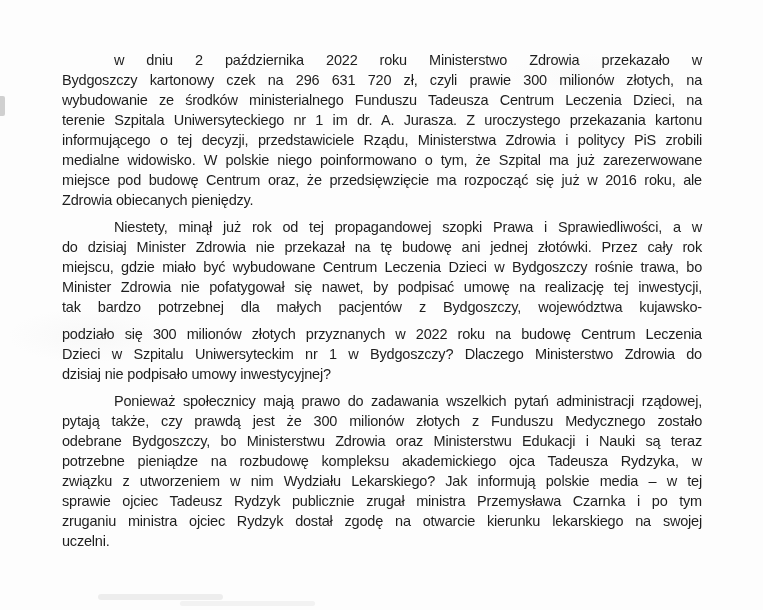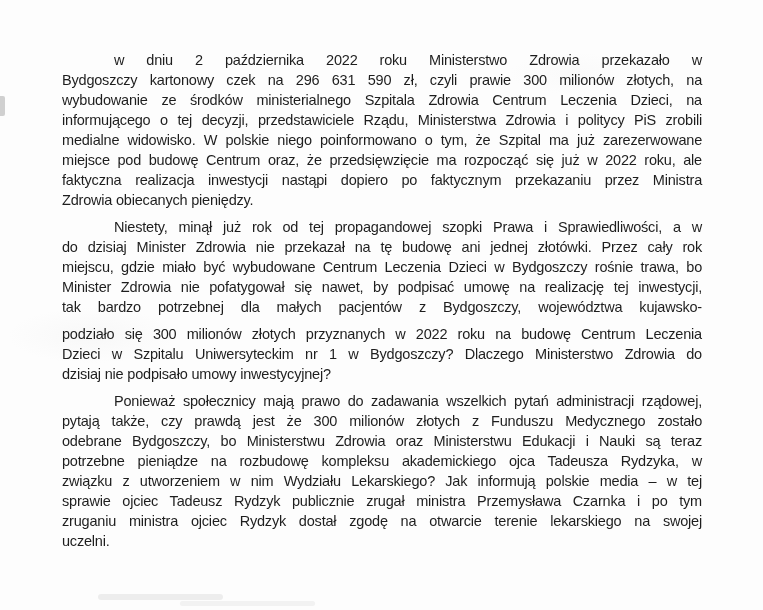--- a/index.html
+++ b/index.html
@@ -81,26 +81,26 @@
 </style>
 </head>
 <body>
 
 <div class="page">
 
   <div class="text-block">
 
     <div class="para">
       <div class="line first">w dniu 2 października 2022 roku Ministerstwo Zdrowia przekazało w</div>
-      <div class="line">Bydgoszczy kartonowy czek na 296 631 590 zł, czyli prawie 300 milionów złotych, na</div>
-      <div class="line">wybudowanie ze środków ministerialnego Szpitala Zdrowia Centrum Leczenia Dzieci, na</div>
+      <div class="line">Bydgoszczy kartonowy czek na 296 631 720 zł, czyli prawie 300 milionów złotych, na</div>
+      <div class="line">wybudowanie ze środków ministerialnego Funduszu Tadeusza Centrum Leczenia Dzieci, na</div>
+      <div class="line">terenie Szpitala Uniwersyteckiego nr 1 im dr. A. Jurasza. Z uroczystego przekazania kartonu</div>
       <div class="line">informującego o tej decyzji, przedstawiciele Rządu, Ministerstwa Zdrowia i politycy PiS zrobili</div>
       <div class="line">medialne widowisko. W polskie niego poinformowano o tym, że Szpital ma już zarezerwowane</div>
-      <div class="line">miejsce pod budowę Centrum oraz, że przedsięwzięcie ma rozpocząć się już w 2022 roku, ale</div>
-      <div class="line">faktyczna realizacja inwestycji nastąpi dopiero po faktycznym przekazaniu przez Ministra</div>
+      <div class="line">miejsce pod budowę Centrum oraz, że przedsięwzięcie ma rozpocząć się już w 2016 roku, ale</div>
       <div class="line last">Zdrowia obiecanych pieniędzy.</div>
     </div>
 
     <div class="para">
       <div class="line first">Niestety, minął już rok od tej propagandowej szopki Prawa i Sprawiedliwości, a w</div>
       <div class="line">do dzisiaj Minister Zdrowia nie przekazał na tę budowę ani jednej złotówki. Przez cały rok</div>
       <div class="line">miejscu, gdzie miało być wybudowane Centrum Leczenia Dzieci w Bydgoszczy rośnie trawa, bo</div>
       <div class="line">Minister Zdrowia nie pofatygował się nawet, by podpisać umowę na realizację tej inwestycji,</div>
       <div class="line">tak bardzo potrzebnej dla małych pacjentów z Bydgoszczy, województwa kujawsko-</div>
     </div>
@@ -111,21 +111,21 @@
       <div class="line last">dzisiaj nie podpisało umowy inwestycyjnej?</div>
     </div>
 
     <div class="para">
       <div class="line first">Ponieważ społecznicy mają prawo do zadawania wszelkich pytań administracji rządowej,</div>
       <div class="line">pytają także, czy prawdą jest że 300 milionów złotych z Funduszu Medycznego zostało</div>
       <div class="line">odebrane Bydgoszczy, bo Ministerstwu Zdrowia oraz Ministerstwu Edukacji i Nauki są teraz</div>
       <div class="line">potrzebne pieniądze na rozbudowę kompleksu akademickiego ojca Tadeusza Rydzyka, w</div>
       <div class="line">związku z utworzeniem w nim Wydziału Lekarskiego? Jak informują polskie media – w tej</div>
       <div class="line">sprawie ojciec Tadeusz Rydzyk publicznie zrugał ministra Przemysława Czarnka i po tym</div>
-      <div class="line">zruganiu ministra ojciec Rydzyk dostał zgodę na otwarcie terenie lekarskiego na swojej</div>
+      <div class="line">zruganiu ministra ojciec Rydzyk dostał zgodę na otwarcie kierunku lekarskiego na swojej</div>
       <div class="line last">uczelni.</div>
     </div>
 
   </div>
 
   <div class="artifact edge-mark"></div>
   <div class="artifact smudge-1"></div>
   <div class="artifact smudge-2"></div>
 
 </div>

